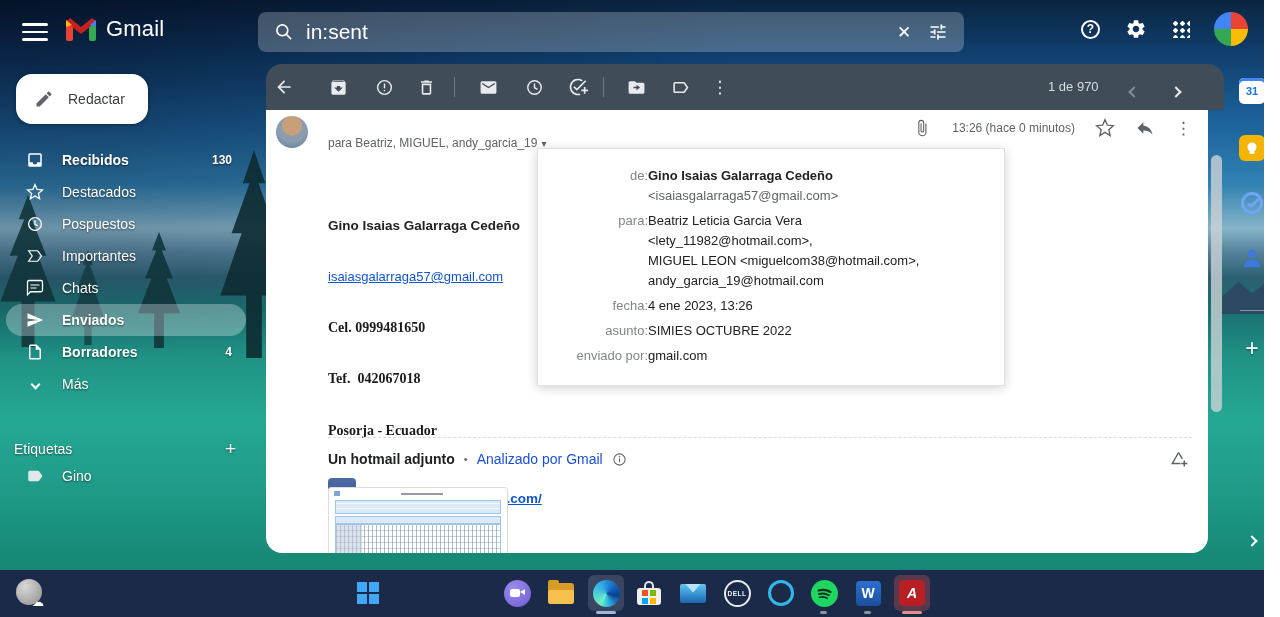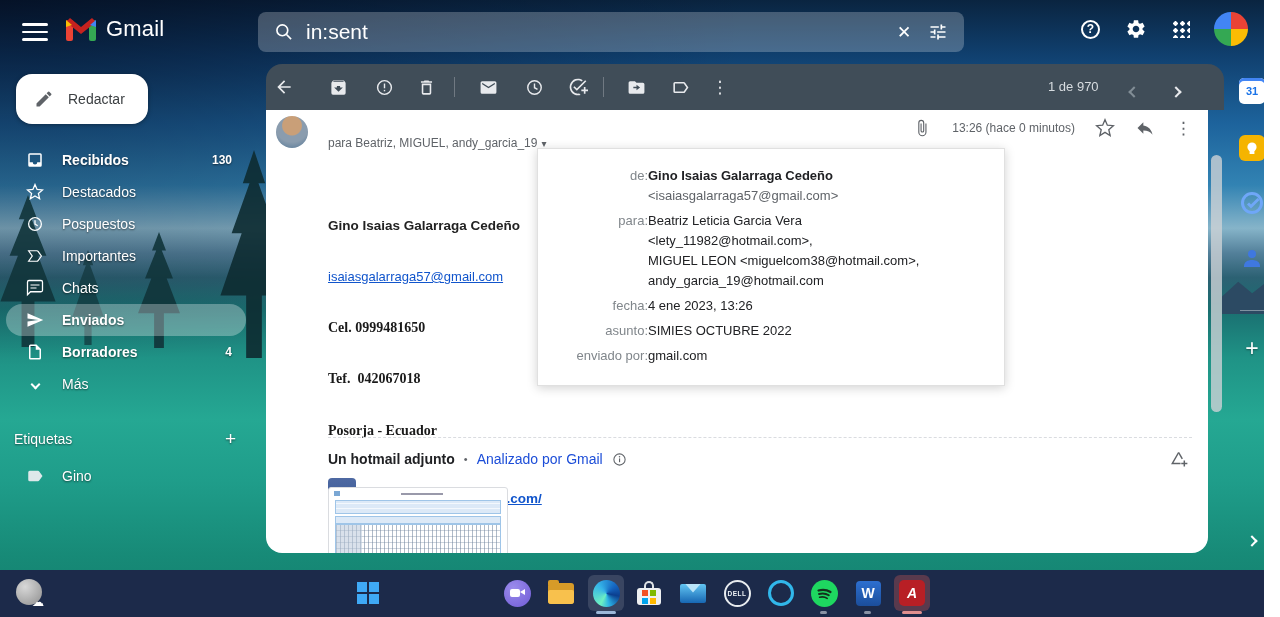--- a/index.html
+++ b/index.html
@@ -38,21 +38,21 @@
   
   .compose { position:absolute; left:16px; top:74px; width:132px; height:50px; border-radius:16px; background:#fff;
     box-shadow:0 1px 4px rgba(0,0,0,.35); display:flex; align-items:center; gap:14px; padding:0 18px; cursor:pointer; }
   .compose-label { color:#3c4043; font-size:14px; }
   .side-item { position:absolute; left:6px; width:240px; height:32px; border-radius:16px; display:flex; align-items:center;
     gap:18px; padding:0 14px 0 20px; color:#fff; font-size:14px; cursor:pointer; text-shadow:0 1px 2px rgba(0,0,0,.55); }
   .side-item.selected { background:rgba(255,255,255,.3); }
   .side-item .cnt { margin-left:auto; font-size:12px; }
   .side-item.bold, .side-item.bold .cnt { font-weight:bold; }
   .side-icon { width:18px; height:18px; flex:0 0 18px; display:flex; align-items:center; justify-content:center; }
-  .labels-hdr { position:absolute; left:14px; top:428px; width:228px; display:flex; align-items:center;
+  .labels-hdr { position:absolute; left:14px; top:438px; width:228px; display:flex; align-items:center;
     color:#fff; font-size:14px; font-weight:500; text-shadow:0 1px 2px rgba(0,0,0,.55); }
   .labels-hdr .plus { margin-left:auto; font-size:19px; font-weight:400; cursor:pointer; padding-right:6px; }
 
   
   .mail-toolbar { position:absolute; left:266px; top:64px; width:958px; height:46px; background:#404d58;
     border-radius:16px 16px 0 0; color:#e8eaed; }
   .mt-icon { position:absolute; top:13px; width:20px; height:20px; color:#e8eaed; cursor:pointer;
     display:flex; align-items:center; justify-content:center; }
   .mt-sep { position:absolute; top:13px; width:1px; height:20px; background:rgba(255,255,255,.25); }
   .pagination { position:absolute; top:15px; left:782px; font-size:13px; color:#d7dce0; }

